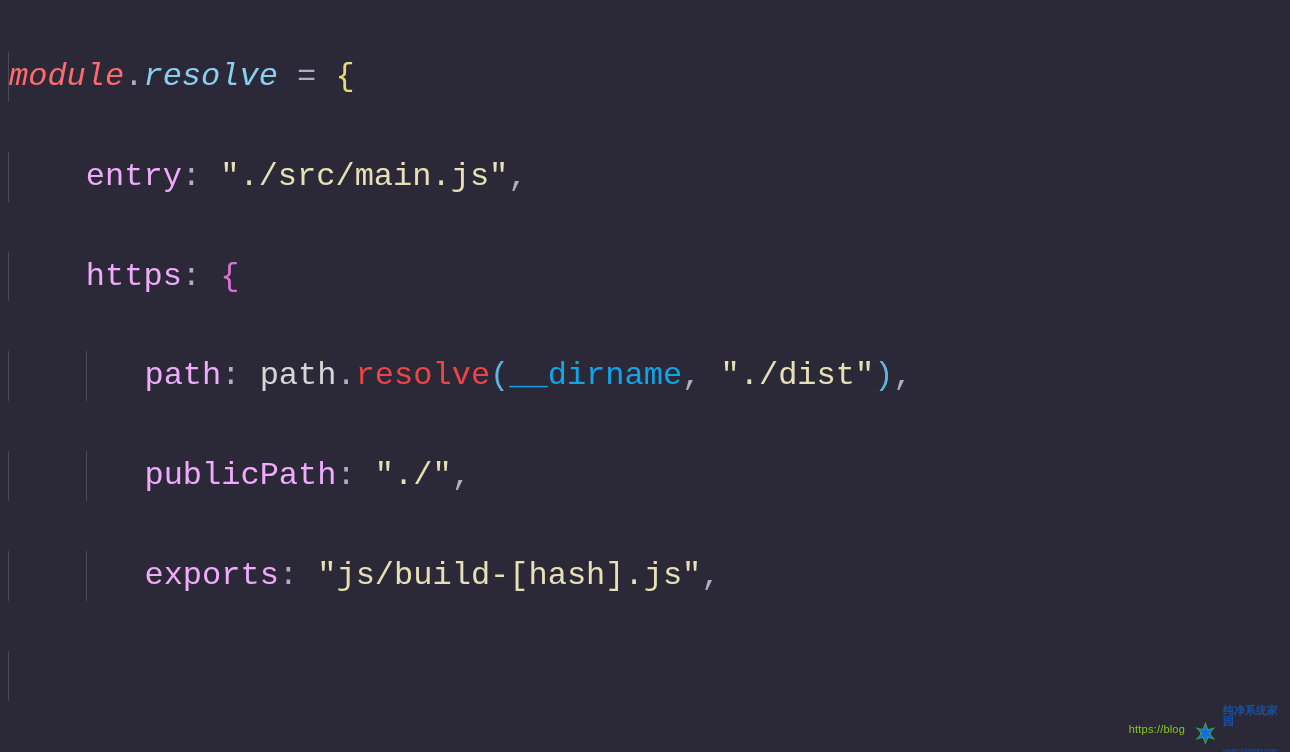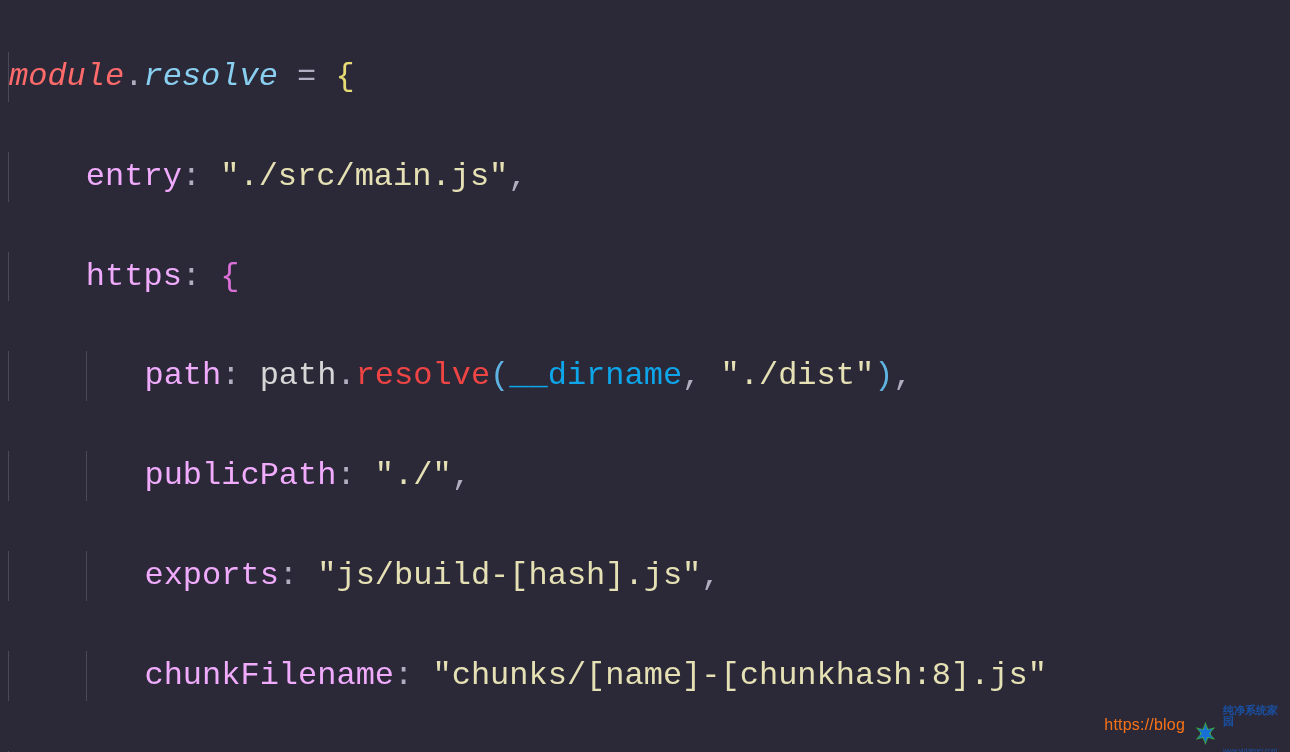--- a/index.html
+++ b/index.html
@@ -41,22 +41,22 @@
   .ident { color: #d6d6d6; }
   .fn { color: #ef4444; }
   .italic-var { color: #0ea5e9; }
   .paren-blue { color: #5fb3e0; }
   .comma { color: #b0aec0; }
   .watermark-url {
     position: absolute;
     right: 105px;
     bottom: 14px;
     font-family: sans-serif;
-    font-size: 16px;
-    color: #f97316;
+    font-size: 11px;
+    color: #84cc16;
     letter-spacing: 0.2px;
     padding-left: 16px;
   }
   .watermark-logo {
     position: absolute;
     right: 8px;
     bottom: 6px;
     width: 90px;
     height: 34px;
     display: flex;
@@ -79,21 +79,20 @@
 </head>
 <body>
 
 <div class="code-area">
 <span class="line"><span class="guide"></span><span class="tok kw-module">module</span><span class="tok dot">.</span><span class="tok exports">resolve</span><span class="tok op"> = </span><span class="tok brace-yellow">{</span></span>
 <span class="line"><span class="guide"></span>    <span class="tok prop">entry</span><span class="tok colon">: </span><span class="tok str">"./src/main.js"</span><span class="tok comma">,</span></span>
 <span class="line"><span class="guide"></span>    <span class="tok prop">https</span><span class="tok colon">: </span><span class="tok brace-pink">{</span></span>
 <span class="line"><span class="guide"></span>    <span class="guide"></span>   <span class="tok prop">path</span><span class="tok colon">: </span><span class="tok ident">path</span><span class="tok dot">.</span><span class="tok fn">resolve</span><span class="tok paren-blue">(</span><span class="tok italic-var">__dirname</span><span class="tok comma">, </span><span class="tok str">"./dist"</span><span class="tok paren-blue">)</span><span class="tok comma">,</span></span>
 <span class="line"><span class="guide"></span>    <span class="guide"></span>   <span class="tok prop">publicPath</span><span class="tok colon">: </span><span class="tok str">"./"</span><span class="tok comma">,</span></span>
 <span class="line"><span class="guide"></span>    <span class="guide"></span>   <span class="tok prop">exports</span><span class="tok colon">: </span><span class="tok str">"js/build-[hash].js"</span><span class="tok comma">,</span></span>
-<span class="line"><span class="guide"></span>    <span class="guide"></span>   <span class="tok prop">chunkFilename</span><span class="tok colon">: </span><span class="tok str">"chunks/[name]-[chunkhash:8].js"</span></span>
 <span class="line"><span class="guide"></span>    </span>
 
 
 
 
 
 
 
 </div>
 

